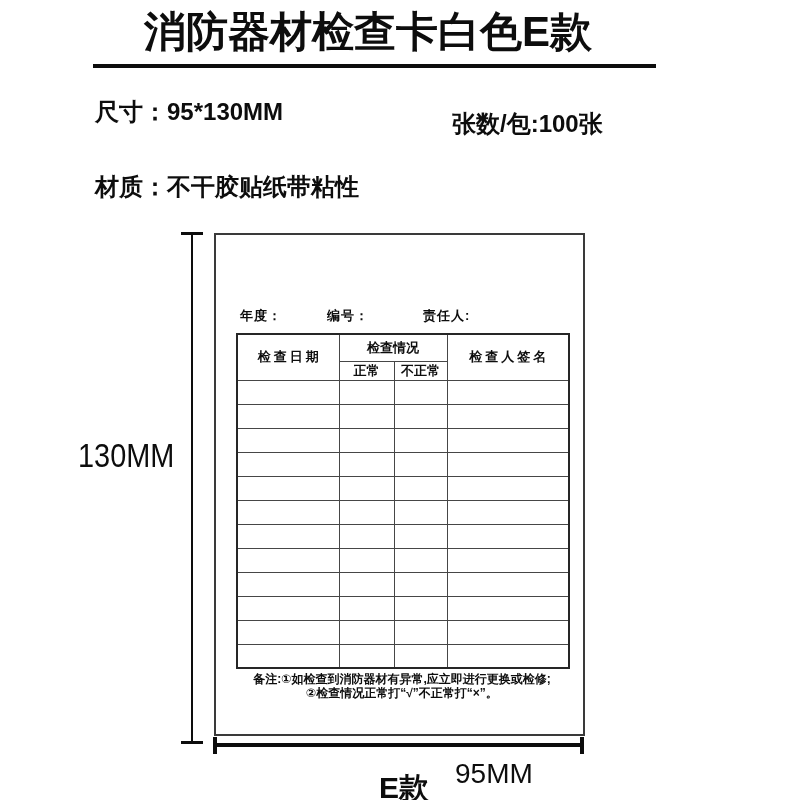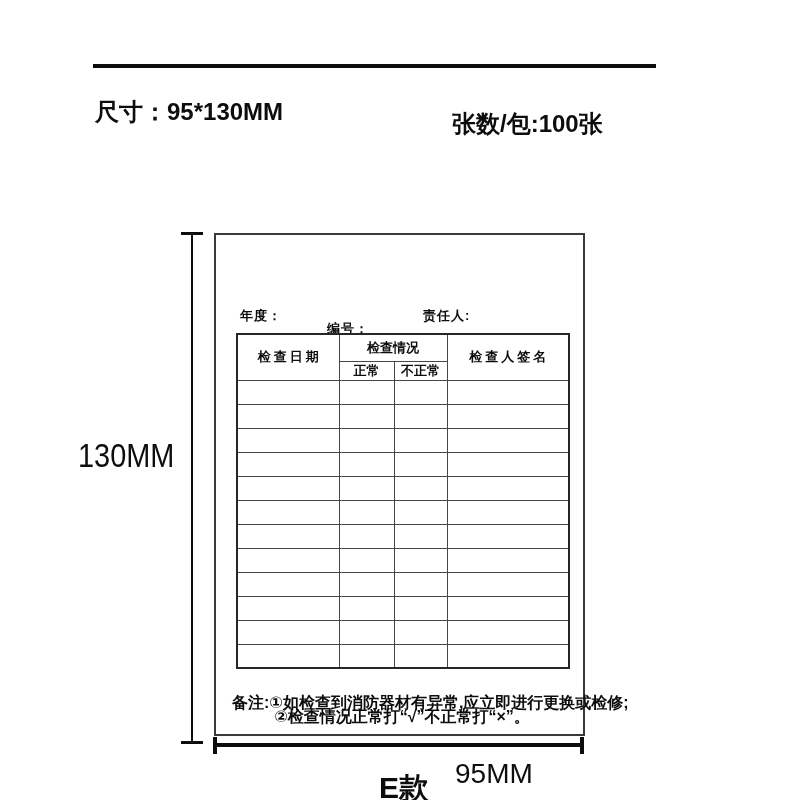--- a/index.html
+++ b/index.html
@@ -35,42 +35,42 @@
     background:var(--paper);border:2px solid var(--card-border);
   }
   .card-title{
     position:absolute;left:0;top:35px;width:100%;
     text-align:center;font-size:23px;font-weight:700;letter-spacing:6px;
     white-space:nowrap;text-indent:6px;
   }
   .card-fields{position:absolute;left:0;top:72px;width:100%;height:18px;font-size:13px;font-weight:700;}
   .card-fields span{position:absolute;white-space:nowrap;letter-spacing:1px;}
   .f-year{left:24px;}
-  .f-num{left:111px;margin-top:13px;}
+  .f-num{left:111px;}
   .f-resp{left:207px;text-align:center;}
 
   table.card-table{
     position:absolute;left:20px;top:98px;width:332px;
     border-collapse:collapse;table-layout:fixed;
     border:2px solid #262626;
   }
   table.card-table td{
     border:1.5px solid var(--grid);
     text-align:center;vertical-align:middle;
     font-size:13px;font-weight:700;color:var(--ink);
     padding:0;overflow:hidden;
   }
   thead tr.hrow1 td{height:27px;}
   thead tr.hrow2 td{height:19px;}
   tbody td{height:24px;}
   td.sp{letter-spacing:3px;text-indent:3px;}
 
   .card-notes{
-    position:absolute;left:16px;top:461px;width:340px;
-    font-size:16px;font-weight:700;line-height:14px;
+    position:absolute;left:16px;top:437px;width:340px;
+    font-size:12px;font-weight:700;line-height:14px;
     text-align:center;white-space:nowrap;
   }
 
   
   .dim{position:absolute;background:var(--ink);}
   .dimv-line{left:191px;top:233px;width:2px;height:510px;}
   .dimv-cap-top{left:181px;top:232px;width:22px;height:3px;}
   .dimv-cap-bot{left:181px;top:741px;width:22px;height:3px;}
   .dimh-line{left:214px;top:743px;width:370px;height:4px;}
   .dimh-cap-left{left:213px;top:737px;width:4px;height:17px;}
@@ -81,24 +81,26 @@
     transform:scaleX(0.85);transform-origin:left center;white-space:nowrap;
   }
   .dimh-label{position:absolute;left:455px;top:758px;font-size:28px;font-weight:500;white-space:nowrap;}
   .variant-label{position:absolute;left:379px;top:768px;font-size:30px;font-weight:700;white-space:nowrap;}
 </style>
 </head>
 <body>
 
 <div class="canvas">
 
+  <div class="main-title">消防器材检查卡白色E款</div>
   <div class="divider"></div>
 
   <div class="spec spec-size">尺寸：95*130MM</div>
   <div class="spec spec-qty">张数/包:100张</div>
+  <div class="spec spec-material">材质：不干胶贴纸带粘性</div>
 
   <div class="card">
 
     <div class="card-fields">
       <span class="f-year">年度：</span>
       <span class="f-num">编号：</span>
       <span class="f-resp">责任人:</span>
     </div>
 
     <table class="card-table">

